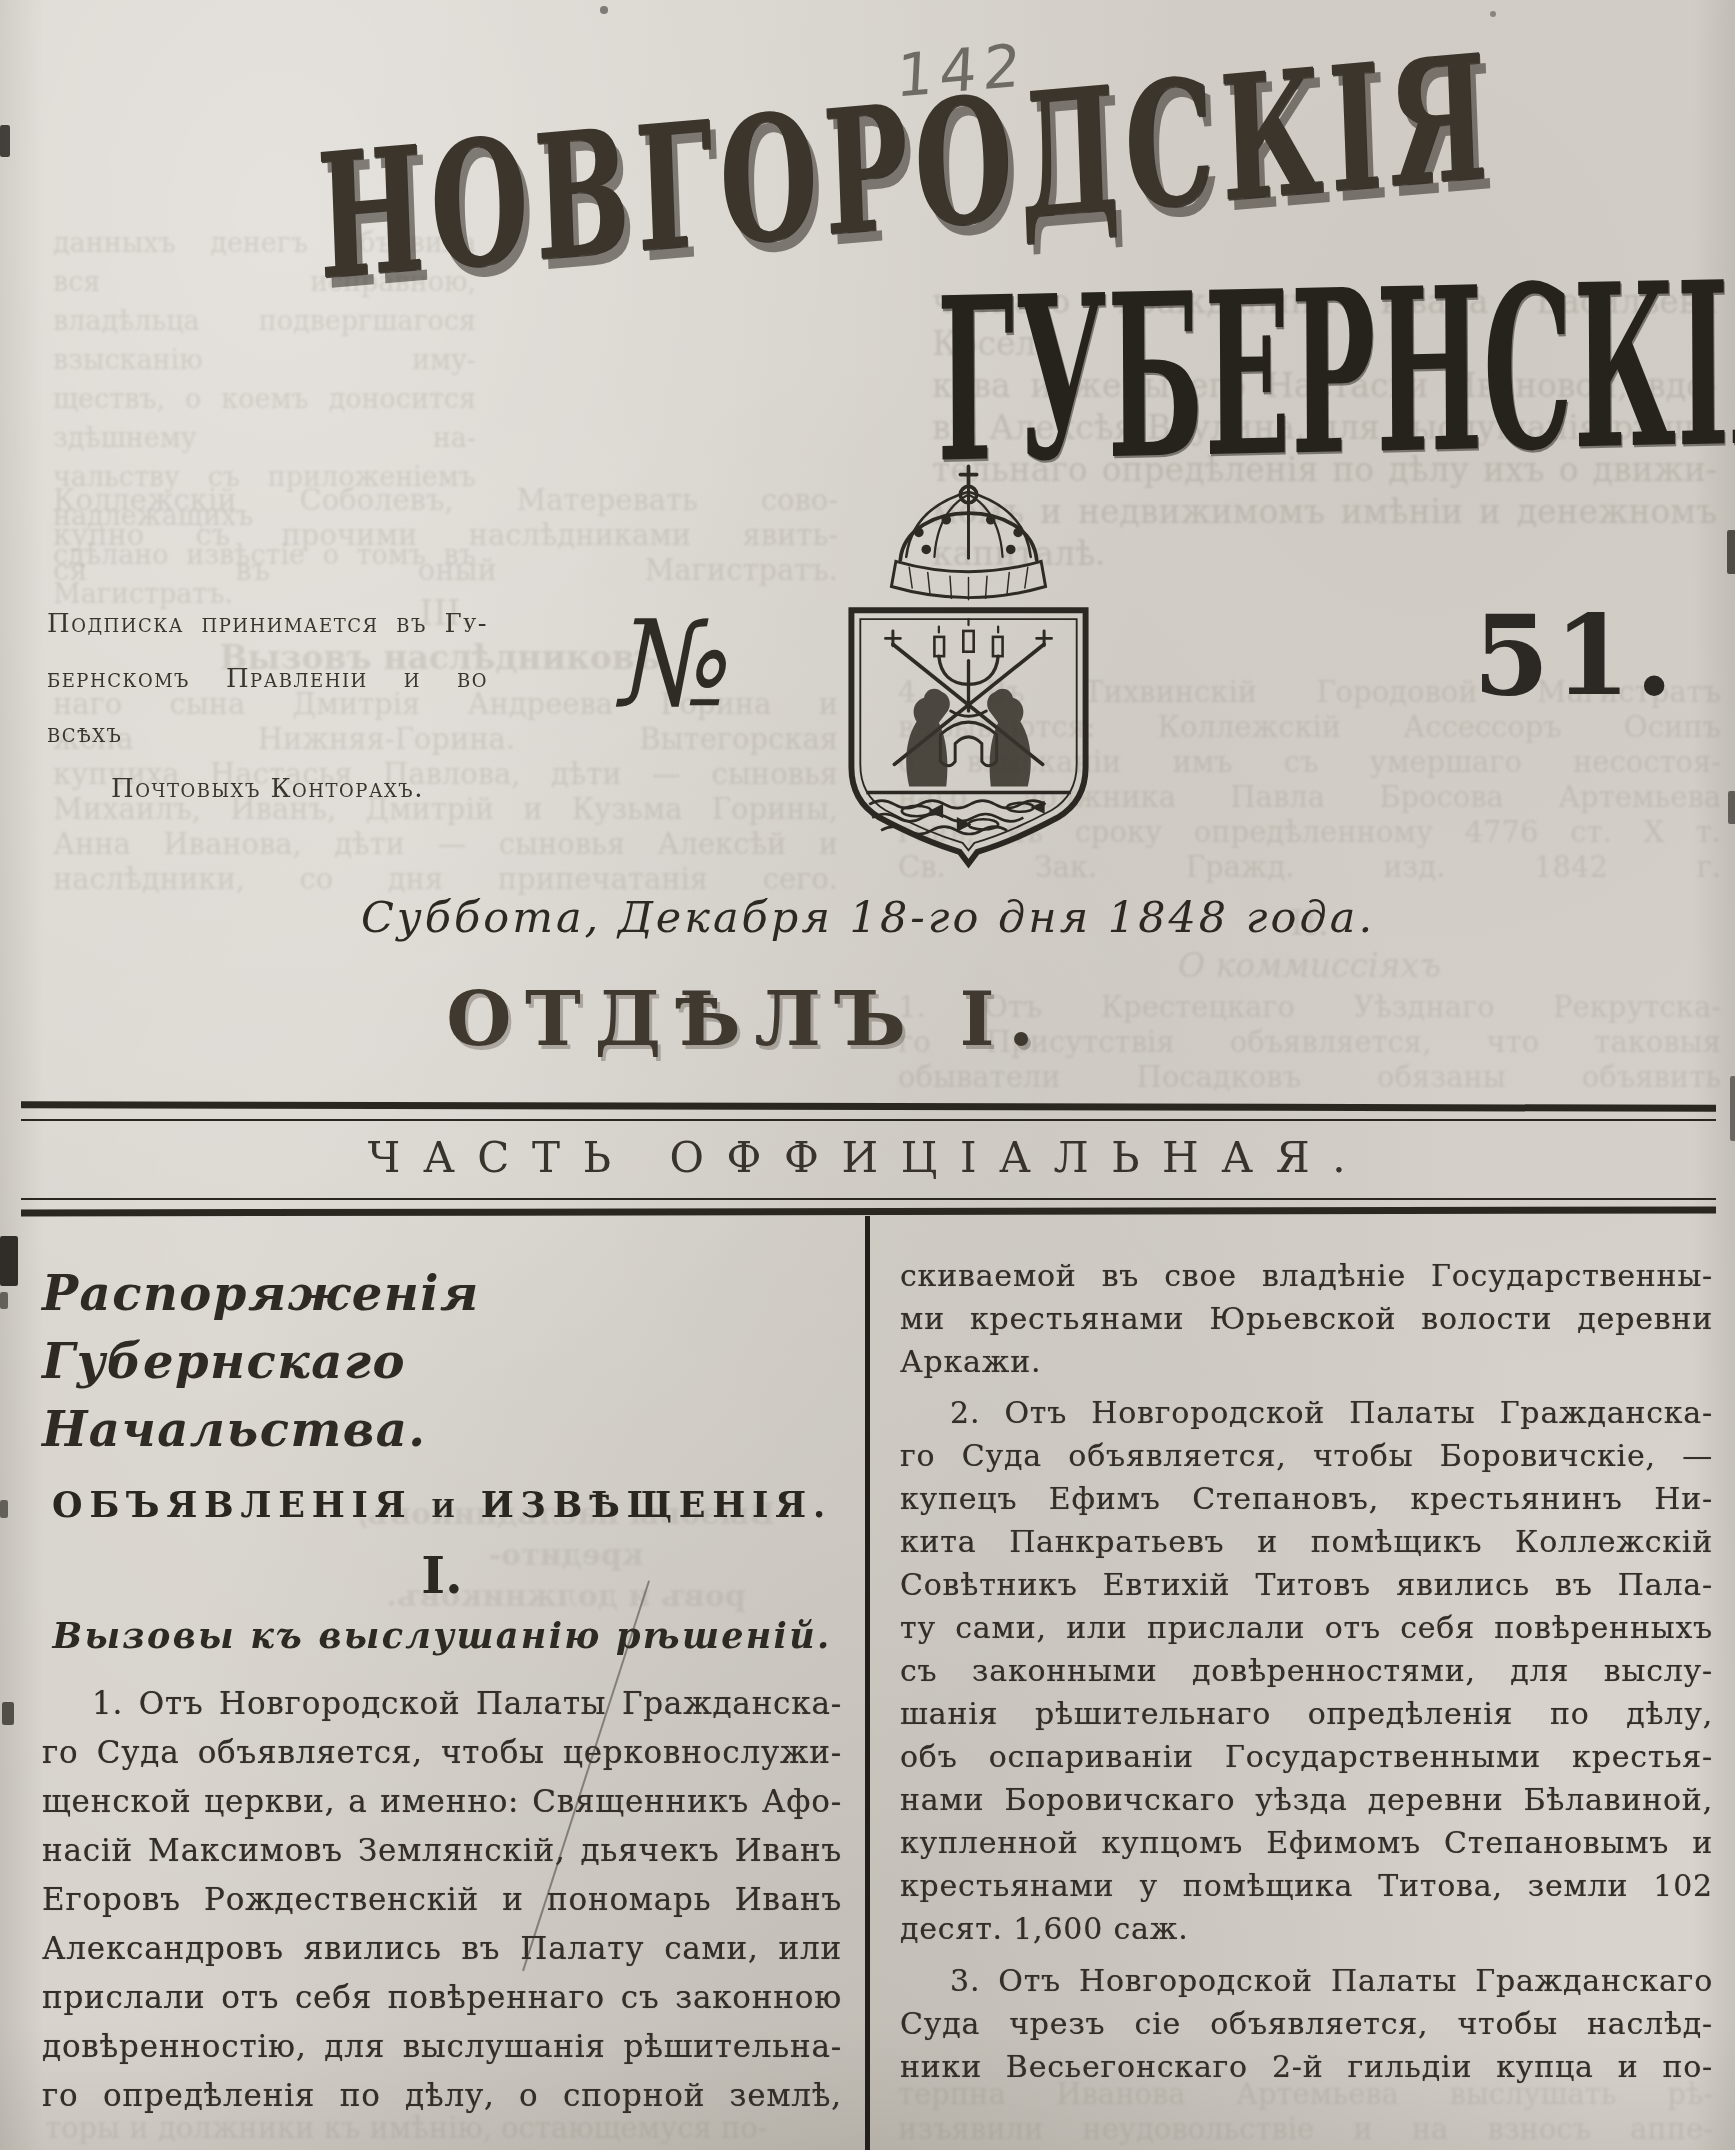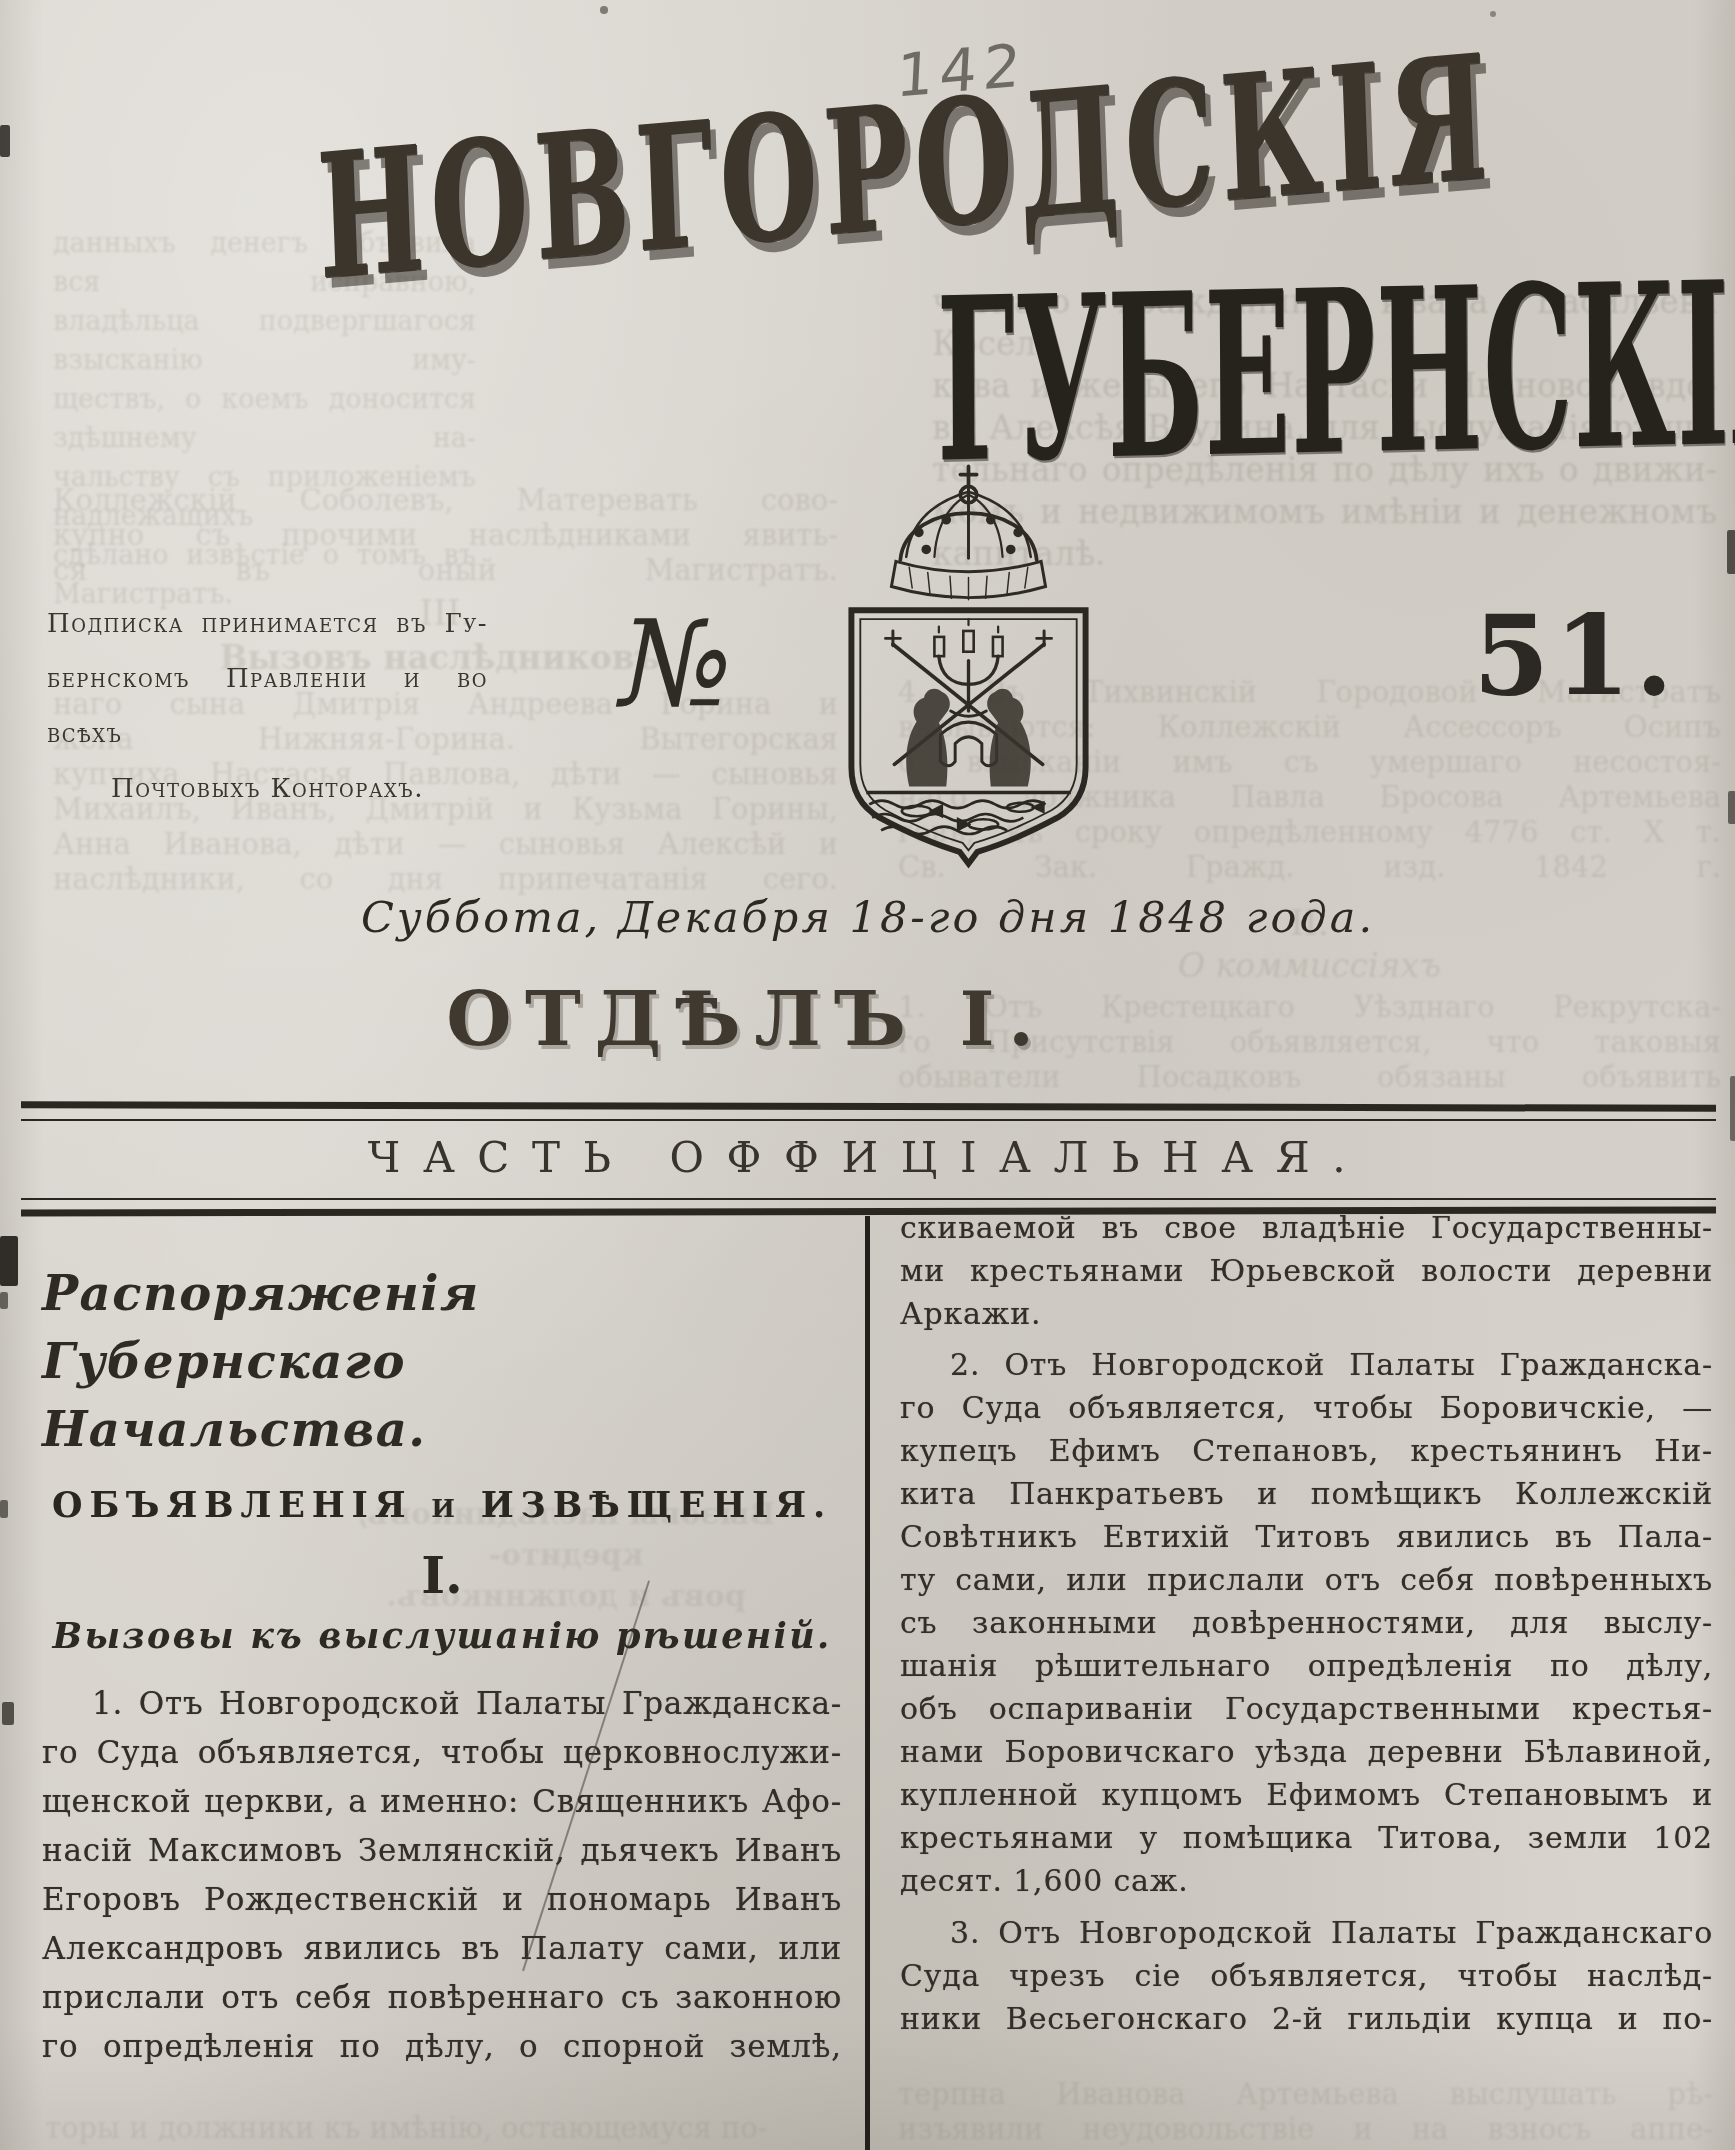--- a/index.html
+++ b/index.html
@@ -245,25 +245,26 @@
     <div class="numeral" style="margin-top:19.6px;">I.</div>
     <div class="itemtitle" style="margin-top:10.6px;">Вызовы къ выслушанію рѣшеній.</div>
     <div class="para indent-first" style="margin-top:22.6px;">
         <div>1. Отъ Новгородской Палаты Гражданска-</div>
         <div>го Суда объявляется, чтобы церковнослужи-</div>
         <div>щенской церкви, а именно: Священникъ Афо-</div>
         <div>насій Максимовъ Землянскій, дьячекъ Иванъ</div>
         <div>Егоровъ Рождественскій и пономарь Иванъ</div>
         <div>Александровъ явились въ Палату сами, или</div>
         <div>прислали отъ себя повѣреннаго съ законною</div>
+        <div>довѣренностію, для выслушанія рѣшительна-</div>
         <div>го опредѣленія по дѣлу, о спорной землѣ,</div>
       </div>
   </div>
 
-  <div class="abs col" style="left:900px;top:1206px;width:813px;">
+  <div class="abs col" style="left:900px;top:1254px;width:813px;">
     <div class="para rt">
         <div>скиваемой въ свое владѣніе Государственны-</div>
         <div>ми крестьянами Юрьевской волости деревни</div>
       </div>
     <div class="para rt">
         <div class="lastline">Аркажи.</div>
       </div>
     <div class="para rt indent-first" style="margin-top:7.5px;">
         <div>2. Отъ Новгородской Палаты Гражданска-</div>
         <div>го Суда объявляется, чтобы Боровичскіе, —</div>

